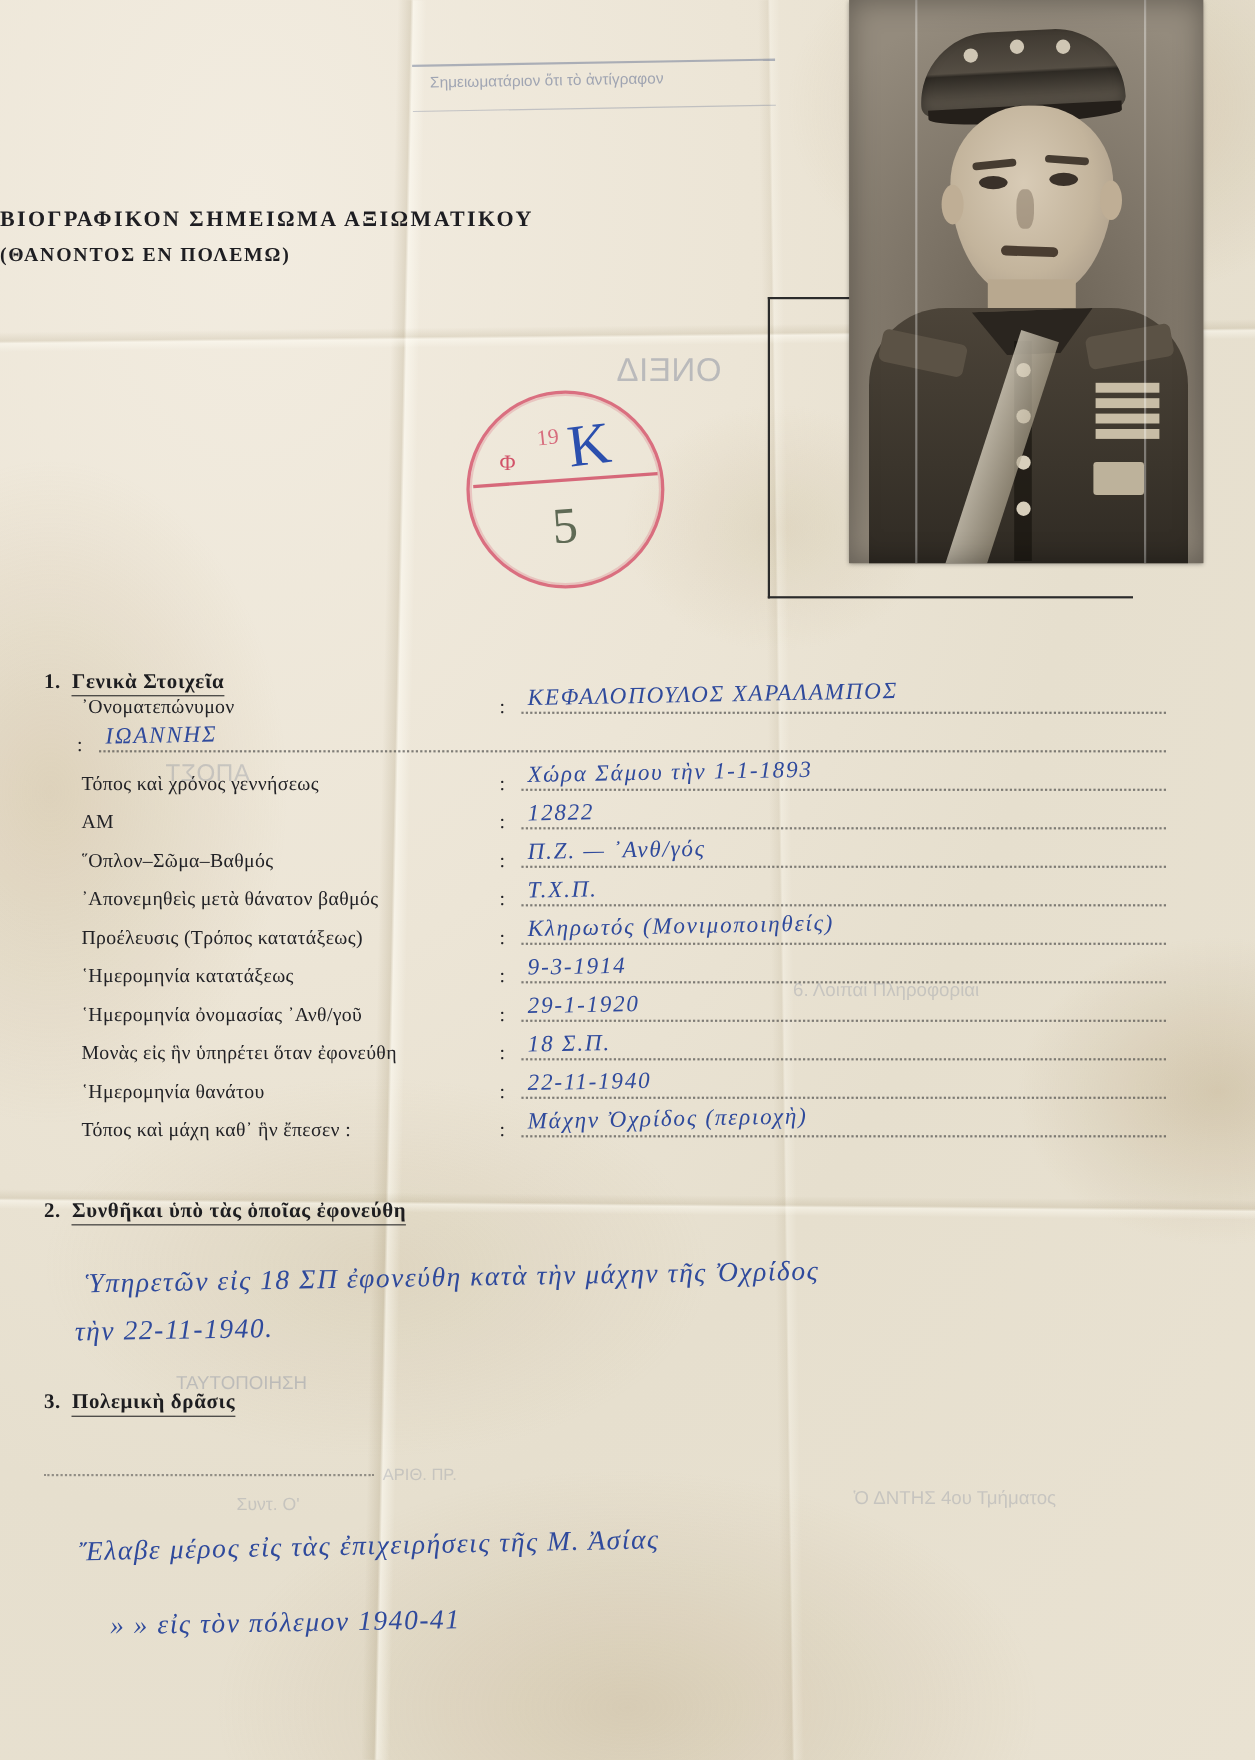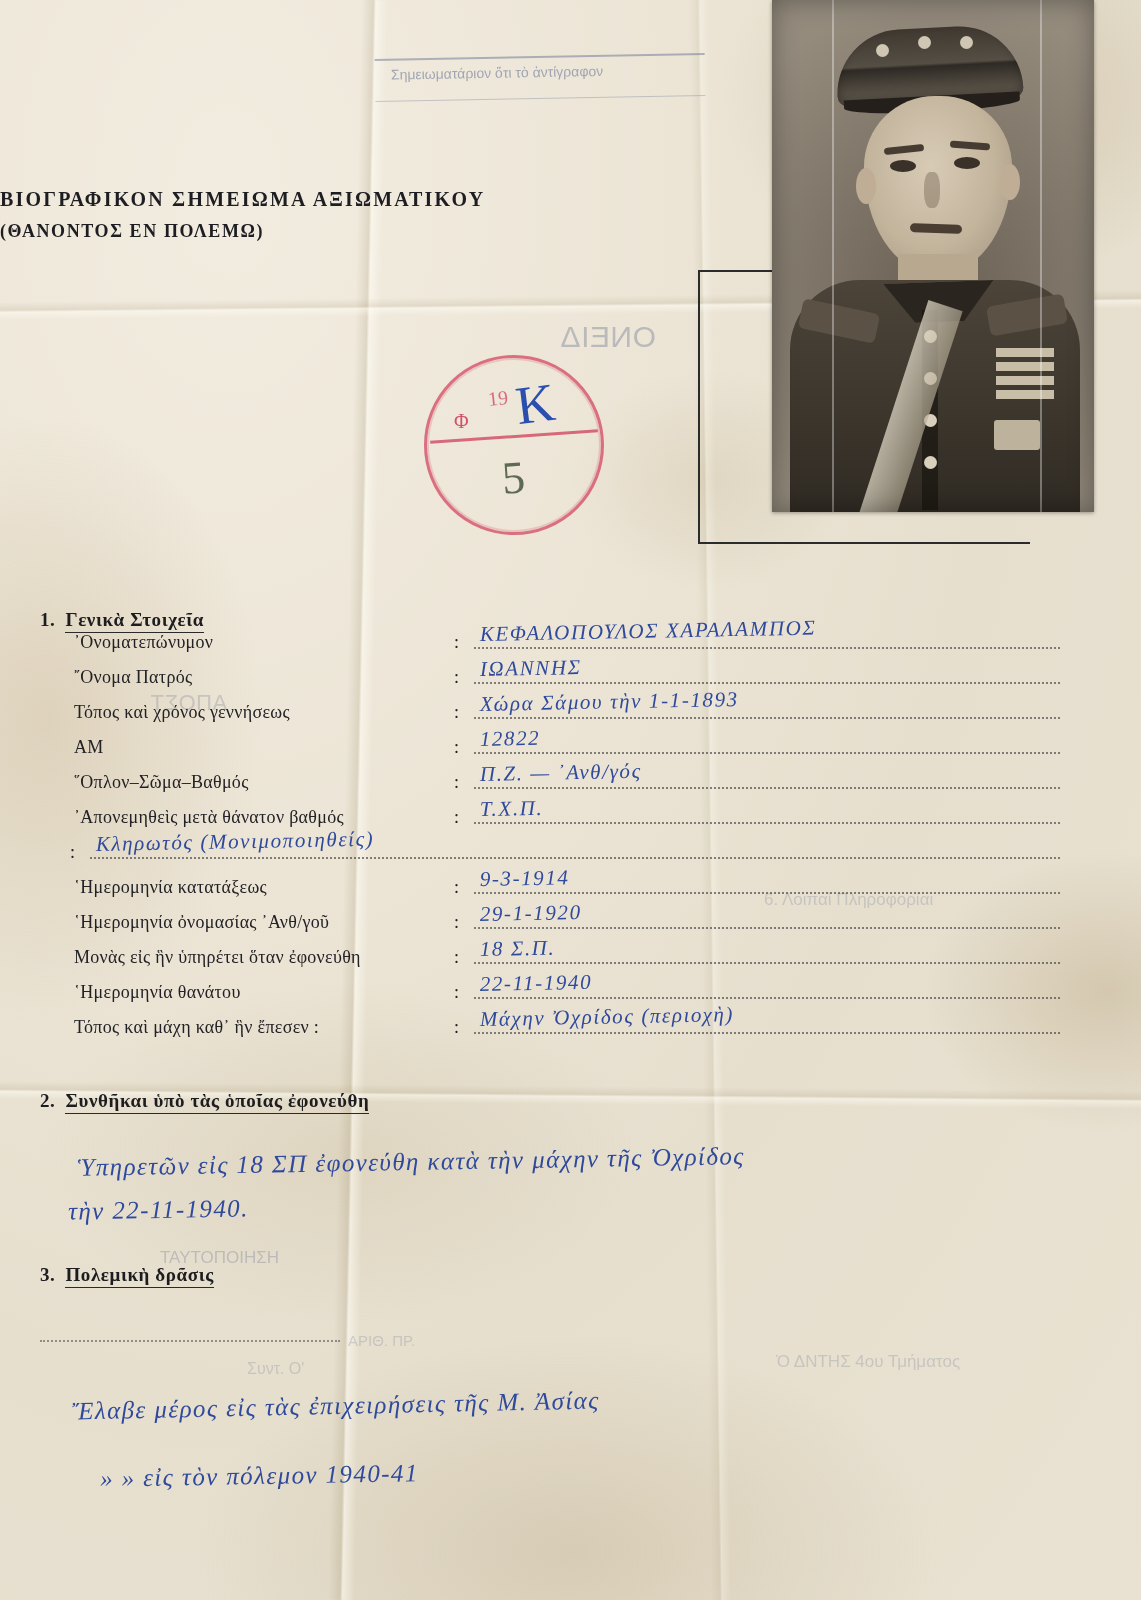--- a/index.html
+++ b/index.html
@@ -350,25 +350,25 @@
 
   <div class="paper-stains"></div>
   <div class="fold f1"></div>
   <div class="fold f2"></div>
   <div class="fold-h h1"></div>
   <div class="fold-h h2"></div>
 
   <div class="ghost strong" style="left:560px; top:320px; font-size:30px;">ΟΝΕΙΔ</div>
   <div class="ghost" style="left:820px; top:330px; font-size:26px;">ΠΛΗΡ</div>
   <div class="ghost" style="left:150px; top:690px; font-size:22px;">ΑΠΟΣΤ</div>
-  <div class="bleed" style="left:764px; top:890px; font-size:17px;">6. Λοιπαὶ Πληροφορίαι</div>
+  <div class="bleed" style="left:721px; top:890px; font-size:17px;">6. Λοιπαὶ Πληροφορίαι</div>
   <div class="bleed" style="left:745px; top:1352px; font-size:17px;margin-left:31px;">Ὁ ΔΝΤΗΣ 4ου Τμήματος</div>
   <div class="bleed" style="left:160px; top:1248px; font-size:17px; color:rgba(110,122,150,0.34);">ΤΑΥΤΟΠΟΙΗΣΗ</div>
   <div class="bleed" style="left:348px; top:1332px; font-size:15px;">ΑΡΙΘ. ΠΡ.</div>
-  <div class="bleed" style="left:215px; top:1360px; font-size:16px;margin-left:32px;">Συντ.  Ο'</div>
+  <div class="bleed" style="left:215px; top:1360px; font-size:16px;">Συντ.  Ο'</div>
 
   <div class="stamp-line">
     <span>Σημειωματάριον ὅτι τὸ ἀντίγραφον</span>
   </div>
 
   <div class="hdr-right">
     <div>ΑΝ</div>
     <div>ΔΝΣ</div>
   </div>
 
@@ -432,21 +432,20 @@
   <div class="fields">
     <div class="field-row">
       <div class="field-label">᾿Ονοματεπώνυμον</div>
       <div class="field-colon">:</div>
       <div class="field-value">
         <div class="dots"></div>
         <div class="hand">ΚΕΦΑΛΟΠΟΥΛΟΣ ΧΑΡΑΛΑΜΠΟΣ</div>
       </div>
     </div>
     <div class="field-row">
-      <div class="field-label">῎Ονομα Πατρός</div>
       <div class="field-colon">:</div>
       <div class="field-value">
         <div class="dots"></div>
         <div class="hand">ΙΩΑΝΝΗΣ</div>
       </div>
     </div>
     <div class="field-row">
       <div class="field-label">Τόπος καὶ χρόνος γεννήσεως</div>
       <div class="field-colon">:</div>
       <div class="field-value">
@@ -472,20 +471,21 @@
     </div>
     <div class="field-row">
       <div class="field-label">᾿Απονεμηθεὶς μετὰ θάνατον βαθμός</div>
       <div class="field-colon">:</div>
       <div class="field-value">
         <div class="dots"></div>
         <div class="hand">Τ.Χ.Π.</div>
       </div>
     </div>
     <div class="field-row">
+      <div class="field-label">Προέλευσις (Τρόπος κατατάξεως)</div>
       <div class="field-colon">:</div>
       <div class="field-value">
         <div class="dots"></div>
         <div class="hand">Κληρωτός (Μονιμοποιηθείς)</div>
       </div>
     </div>
     <div class="field-row">
       <div class="field-label">῾Ημερομηνία κατατάξεως</div>
       <div class="field-colon">:</div>
       <div class="field-value">

